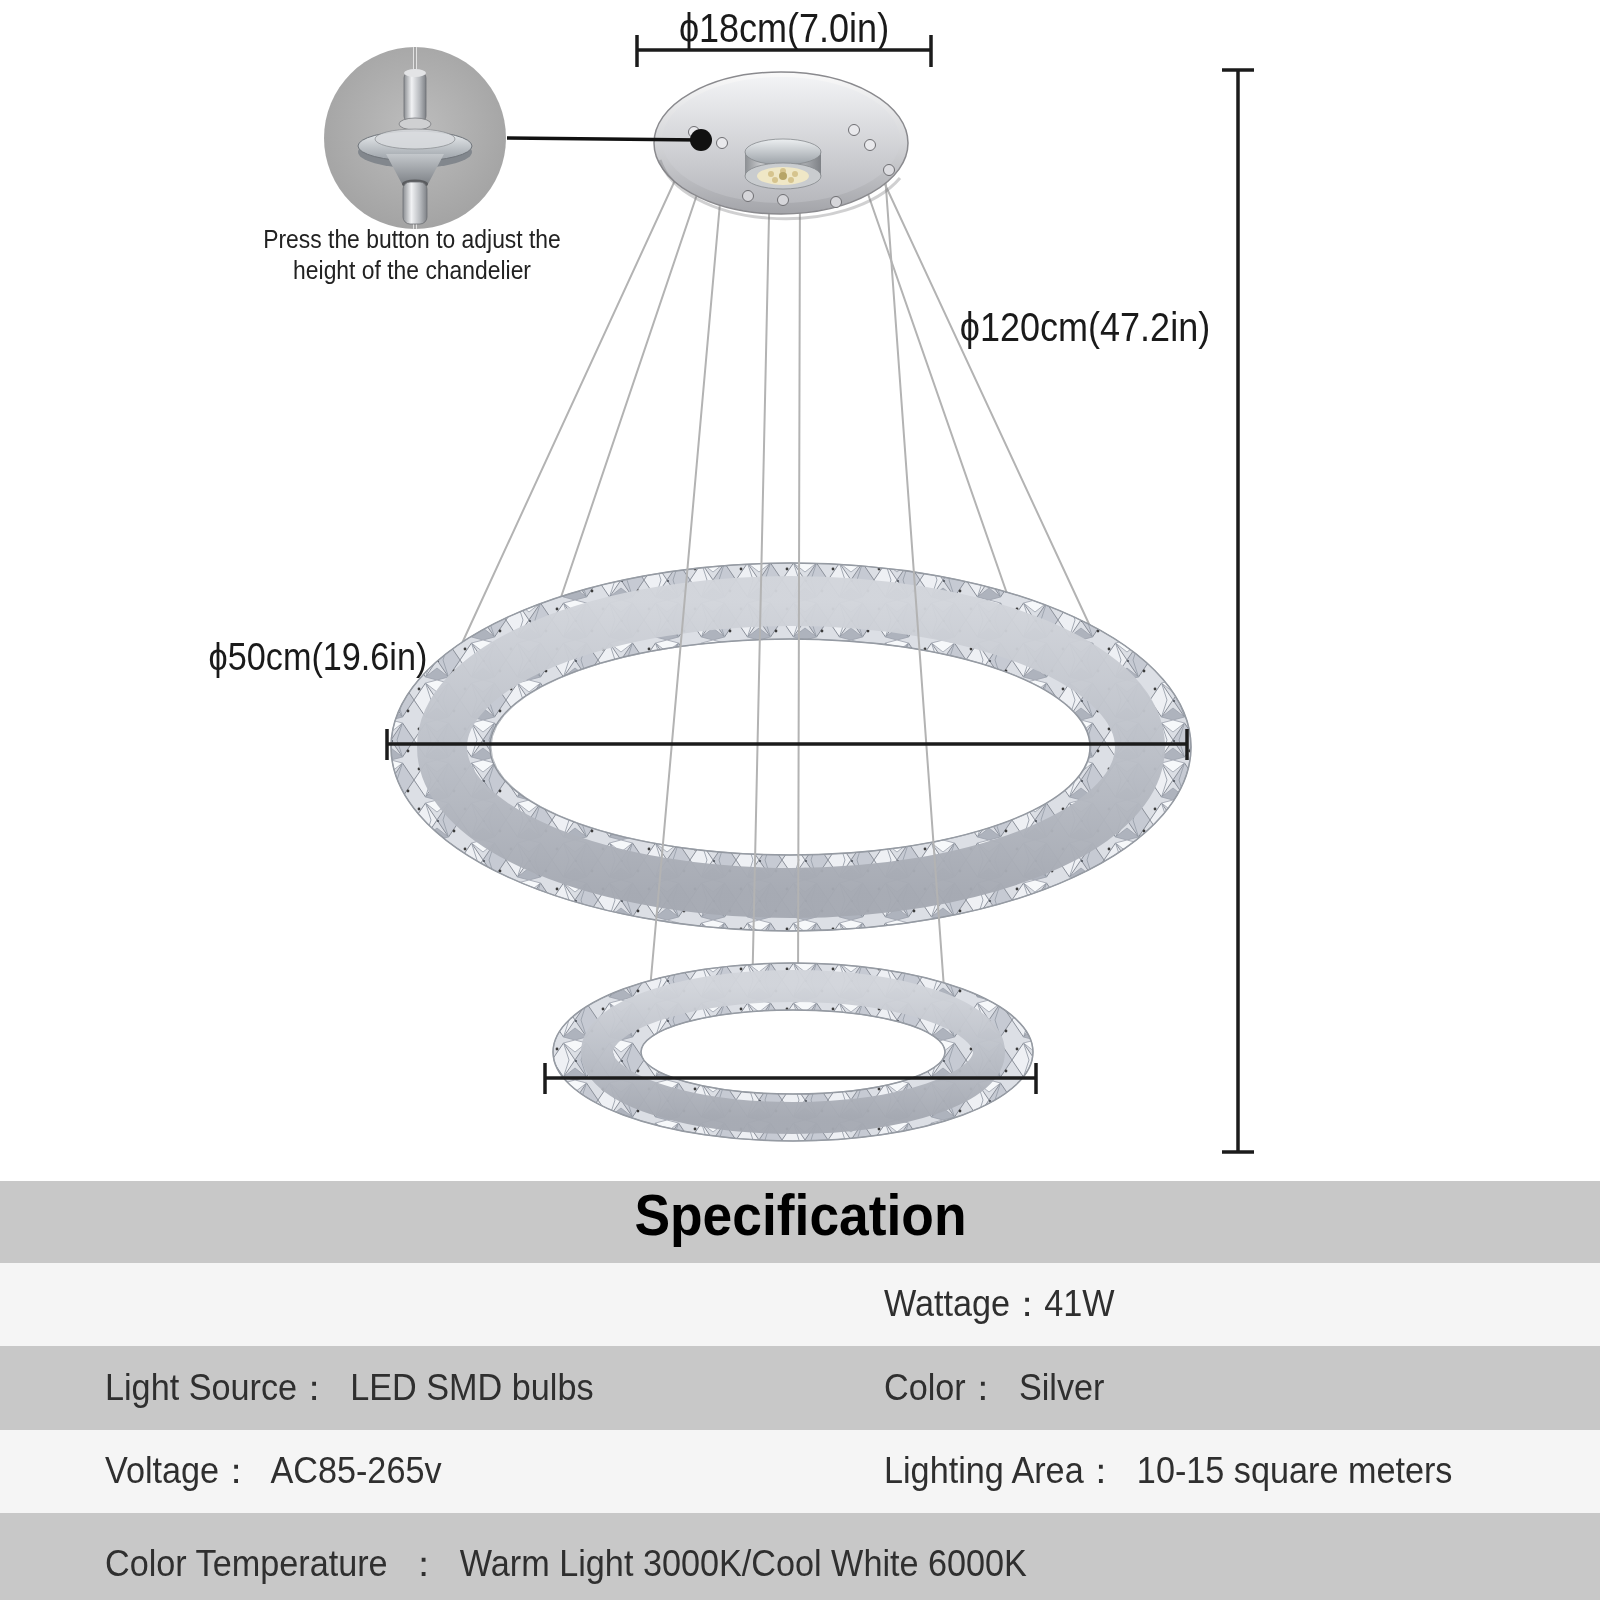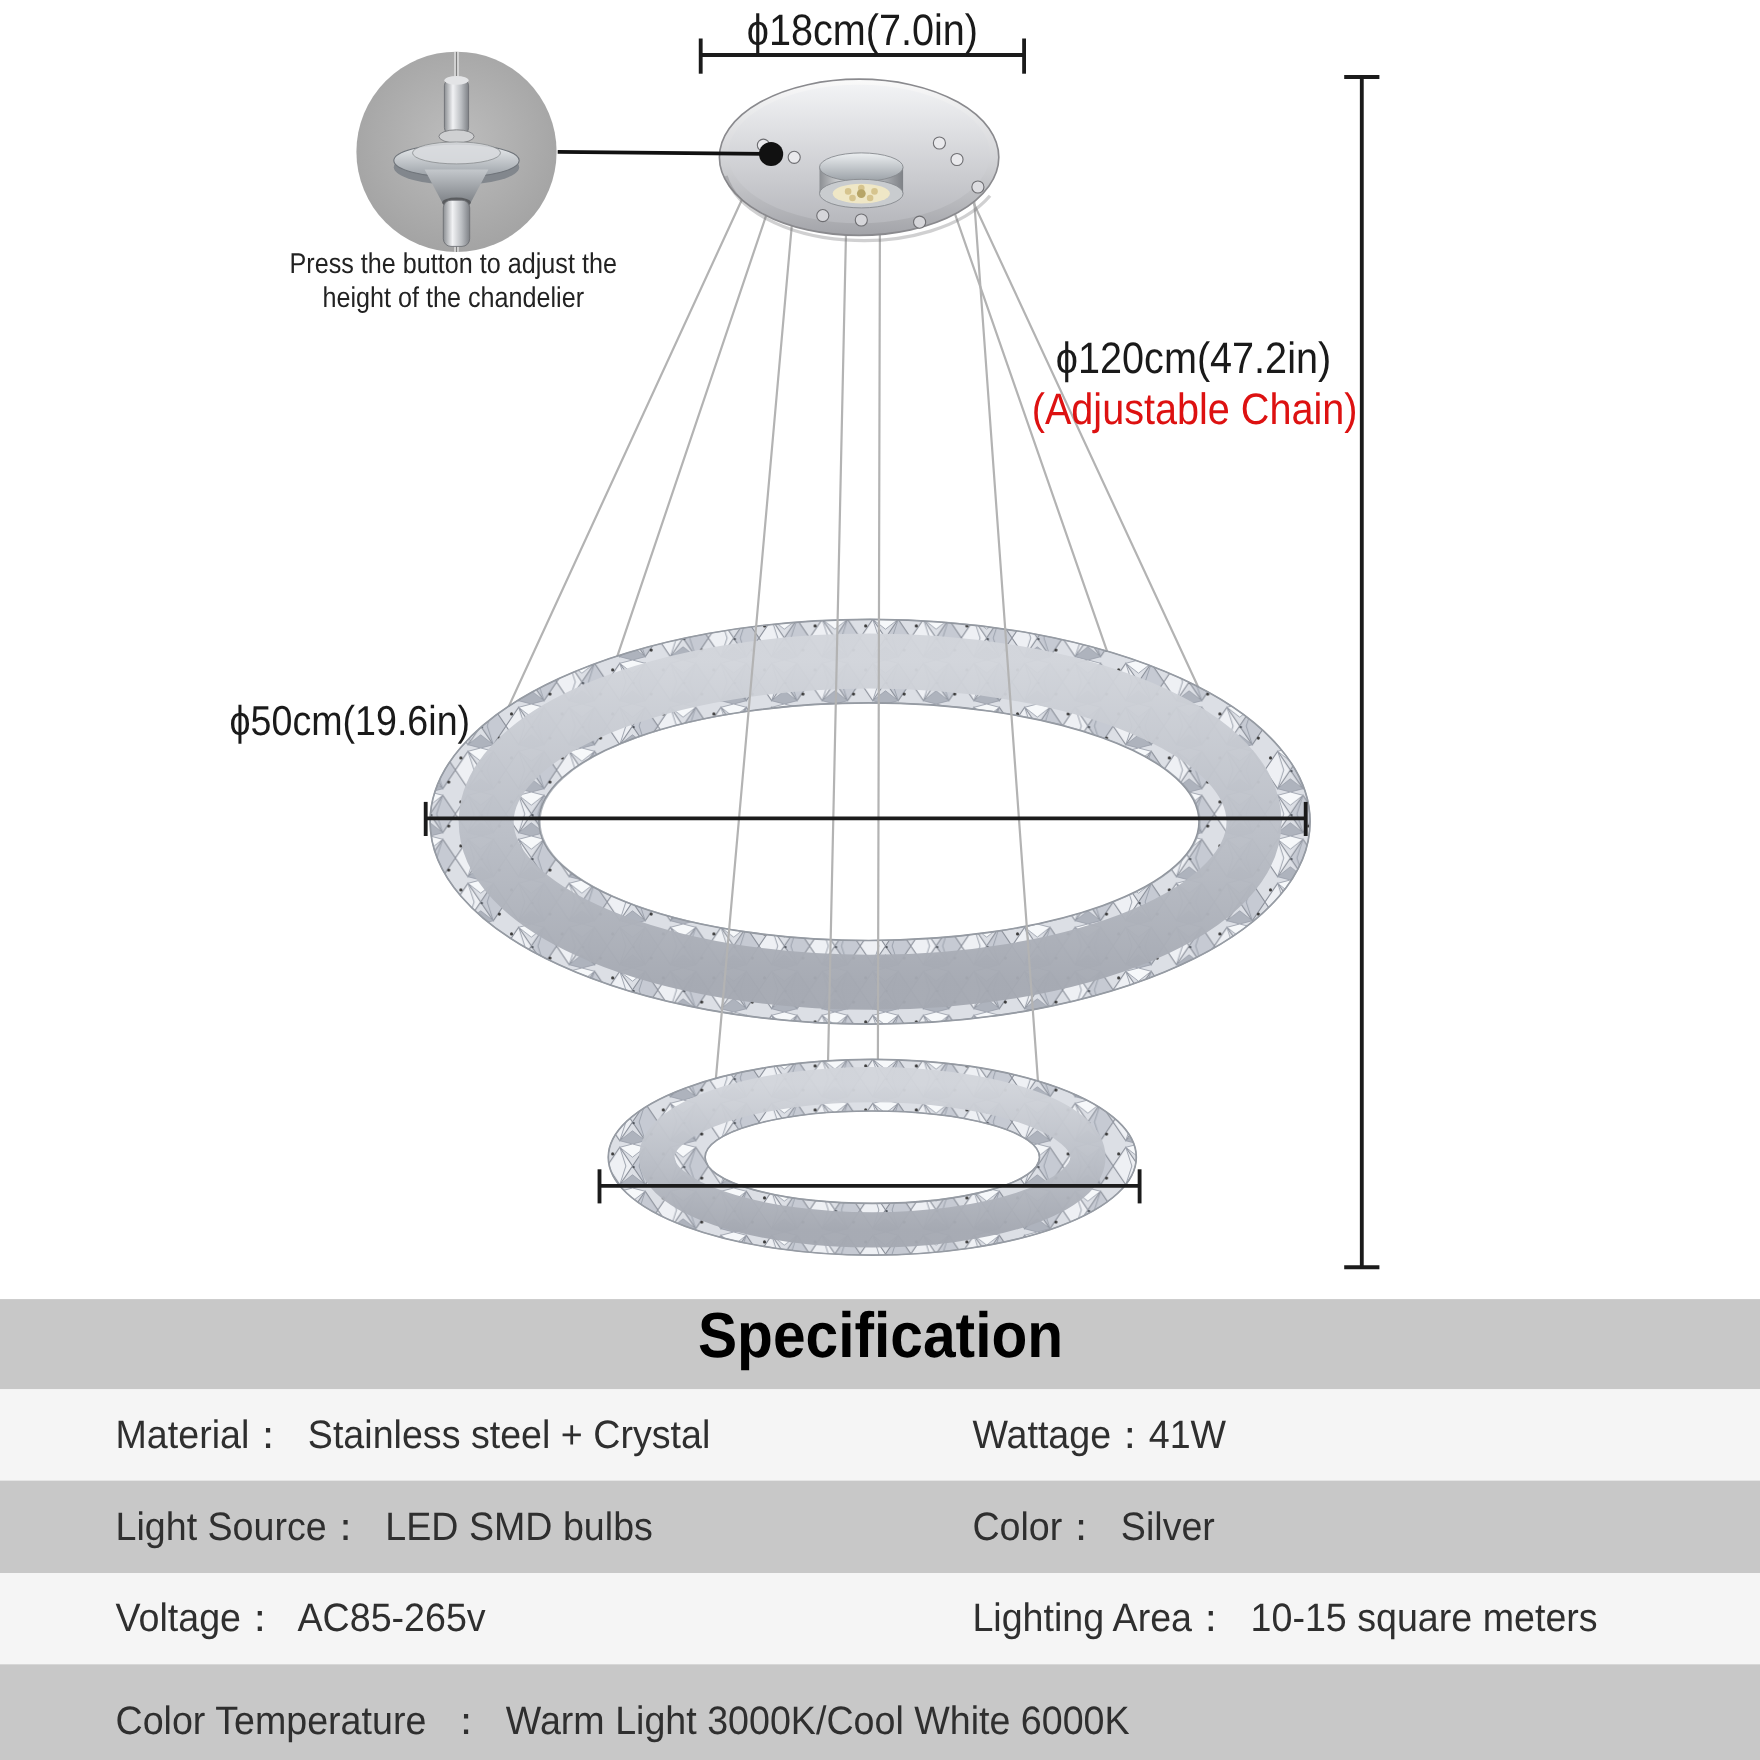--- a/index.html
+++ b/index.html
@@ -206,42 +206,36 @@
     </g>
   </svg>
 
   <div class="dim-label" style="left:784px; top:28px;">
     <span class="sq">ϕ18cm(7.0in)</span>
   </div>
 
   <div class="dim-label" style="left:1085px; top:327px;">
     <span class="sq">ϕ120cm(47.2in)</span>
   </div>
-  <div class="dim-label red" style="left:1086px; top:373px;">
-    <span class="sq">(Adjustable Chain)</span>
-  </div>
 
   <div class="dim-label ring" style="left:318px; top:657px;">
     <span class="sq">ϕ50cm(19.6in)</span>
   </div>
 
 
   <div class="inset-caption">
     <div><span class="sq">Press the button to adjust the</span></div>
     <div><span class="sq">height of the chandelier</span></div>
   </div>
 
   <div class="spec">
     <div class="spec-header">
       <span class="spec-title">Specification</span>
     </div>
     <div class="spec-row light r1">
-      <div class="cell cell-left">
-        <span class="sq">Material：  Stainless steel + Crystal</span>
-      </div>
       <div class="cell cell-right">
         <span class="sq">Wattage：41W</span>
       </div>
     </div>
     <div class="spec-row gray r2">
       <div class="cell cell-left">
         <span class="sq">Light Source：  LED SMD bulbs</span>
       </div>
       <div class="cell cell-right">
         <span class="sq">Color：  Silver</span>

